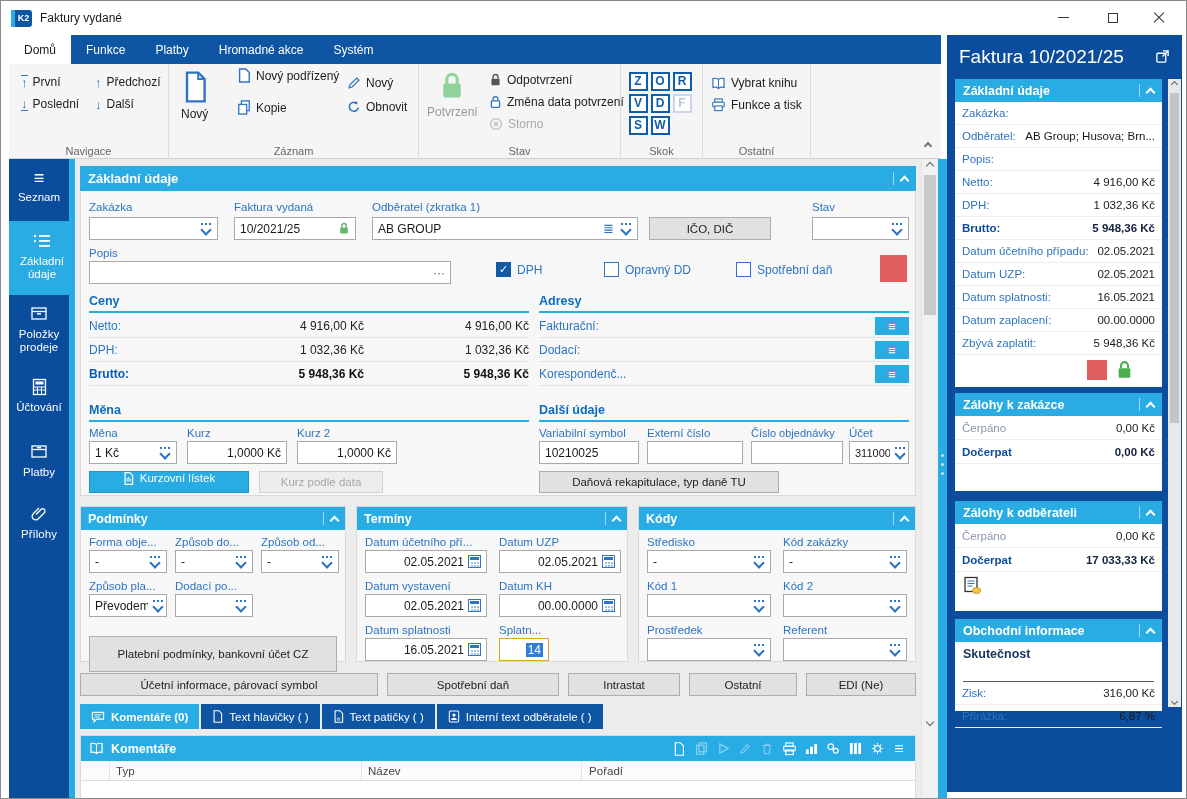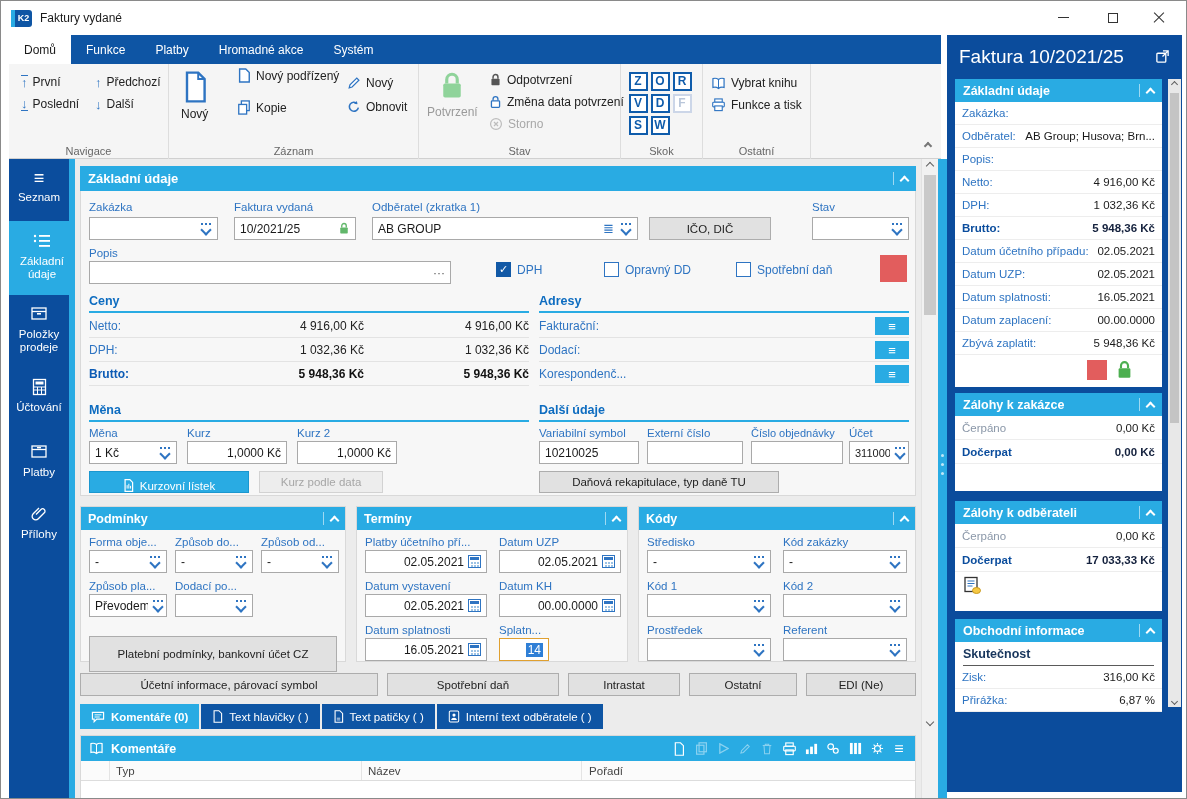--- a/index.html
+++ b/index.html
@@ -57,21 +57,21 @@
 .lbl{position:absolute;color:#2e74c2;font-size:11.5px;white-space:nowrap}
 .fld{position:absolute;height:23px;background:#fff;border:1px solid #a9a9a9;display:flex;align-items:center;padding:0 5px;color:#1a1a1a;font-size:12px}
 .fld .val{flex:1;overflow:hidden;white-space:nowrap}
 .fld.r .val{text-align:right}
 .fld.focus{border:1px solid #e0a030}
 .sel{background:#2f7fd6;color:#fff;padding:0 2px;margin-left:auto}
 .dd{position:relative;width:12px;height:11px;flex:0 0 auto;margin-left:4px}
 .dd::before{content:"";position:absolute;top:0;left:1px;width:2px;height:2px;background:#2e74c2;box-shadow:4px 0 #2e74c2,8px 0 #2e74c2}
 .dd::after{content:"";position:absolute;top:3px;left:2px;width:6px;height:6px;border-right:2px solid #2e74c2;border-bottom:2px solid #2e74c2;transform:rotate(45deg)}
 .gbtn{position:absolute;background:#e1e1e1;border:1px solid #adadad;display:flex;align-items:center;justify-content:center;font-size:11.5px;color:#222;cursor:default;white-space:nowrap}
-.cbtn{position:absolute;background:#29abe3;border:1px solid #1b97cf;color:#fff;display:flex;align-items:flex-end;justify-content:center;gap:6px;font-size:11.5px;cursor:default}
+.cbtn{position:absolute;background:#29abe3;border:1px solid #1b97cf;color:#fff;display:flex;align-items:flex-start;justify-content:center;gap:6px;font-size:11.5px;cursor:default}
 .dbtn{position:absolute;background:#ededed;border:1px solid #d2d2d2;color:#a6a6a6;display:flex;align-items:center;justify-content:center;font-size:11.5px;cursor:default}
 .cb{width:15px;height:15px;border:1px solid #2e74c2;background:#fff;display:inline-flex;align-items:center;justify-content:center}
 .cb.on{background:#1259a6;color:#fff;font-size:11px;border-color:#1259a6}
 .cbrow{position:absolute;display:flex;align-items:center;gap:6px;color:#2e74c2;font-size:12px}
 .redsq{background:#e25d5d}
 .colhdr{position:absolute;color:#0d6cc0;font-weight:bold;font-size:12.5px;border-bottom:2px solid #29abe3;padding-bottom:3px}
 .crow{position:absolute;display:flex;align-items:center;height:23px;border-bottom:1px solid #e3e3e3;font-size:12px}
 .crow .cl{width:78px;color:#2e74c2}
 .crow .v1{flex:1;text-align:right;color:#222}
 .crow .v2{width:165px;text-align:right;color:#222}
@@ -112,21 +112,21 @@
 .sp-hdr{height:23px;background:#29abe3;color:#fff;font-weight:bold;font-size:12.5px;display:flex;align-items:center;padding:0 8px}
 .sp-row{display:flex;align-items:center;height:23px;padding:0 7px;border-bottom:1px solid #ededed;font-size:11.5px;white-space:nowrap}
 .sp-l{color:#2e74c2;overflow:hidden}
 .sp-v{margin-left:auto;color:#1a1a1a;overflow:hidden;padding-left:4px}
 .sp-row.bold .sp-l{color:#0b4d9d;font-weight:bold}
 .sp-row.bold .sp-v{font-weight:bold;color:#14213d}
 .sp-row.muted .sp-l{color:#8a97a8}
 .sp-row.h24{height:24px}
 .yfld{position:absolute;height:22px;background:#ffffe1;border:1px solid #2e9bd6;display:flex;align-items:center;padding:0 4px;font-size:12px;color:#1a1a1a}
 .yfld .val{flex:1}
-.sub-h{margin:5px 8px 0;padding-bottom:4px;color:#17355c;font-weight:bold;font-size:12.5px;border-bottom:1.5px solid #5a5a5a}
+.sub-h{margin:5px 8px 0;padding-bottom:20px;color:#17355c;font-weight:bold;font-size:12.5px;border-bottom:1.5px solid #5a5a5a}
 svg{display:block}
 </style>
 </head>
 <body>
 
 <div class="window">
 
   <div class="titlebar">
     <span class="applogo">
         <span class="logo-bar"></span>
@@ -516,21 +516,21 @@
       </div>
     </div>
 
     <div class="panel" style="left:281px;top:347px;width:272px;height:156px">
       <div class="panel-hdr">
           <span>Termíny</span>
           <span class="hdr-sep"></span>
           <span class="chev"></span>
         </div>
       <div style="position:relative;height:133px">
-        <span class="lbl" style="left:8px;top:6px">Platby účetního pří...</span>
+        <span class="lbl" style="left:8px;top:6px">Datum účetního pří...</span>
         <div class="fld r" style="left:8px;top:20px;width:122px">
             <span class="val">02.05.2021</span>
             <span class="cal"></span>
           </div>
         <span class="lbl" style="left:142px;top:6px">Datum UZP</span>
         <div class="fld r" style="left:142px;top:20px;width:122px">
             <span class="val">02.05.2021</span>
             <span class="cal"></span>
           </div>
         <span class="lbl" style="left:8px;top:50px">Datum vystavení</span>

